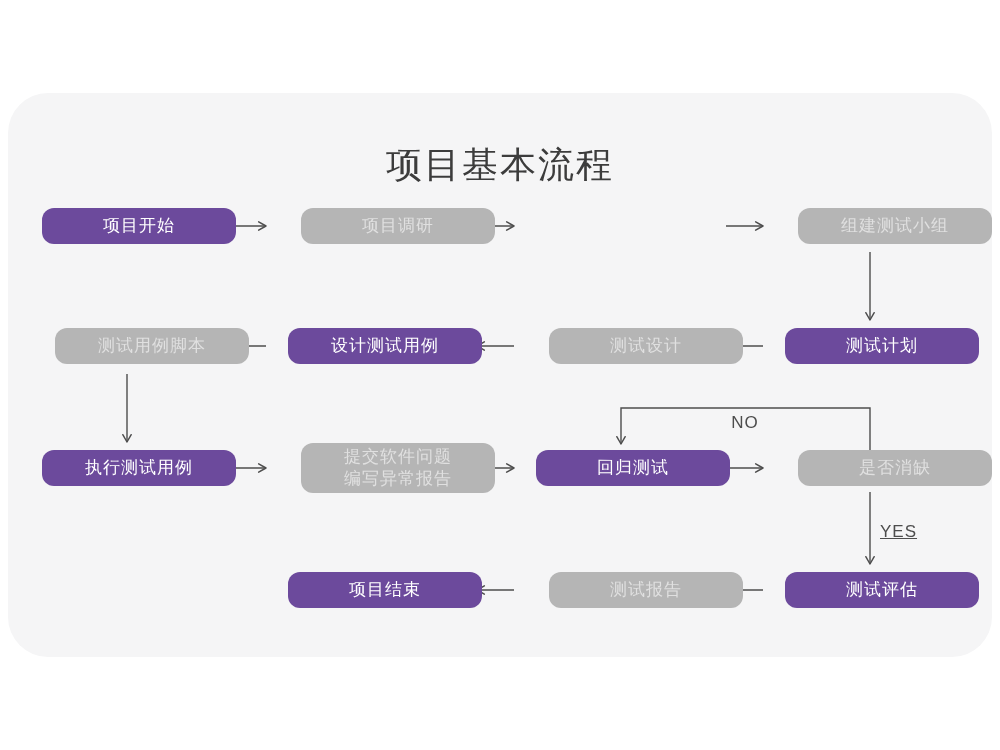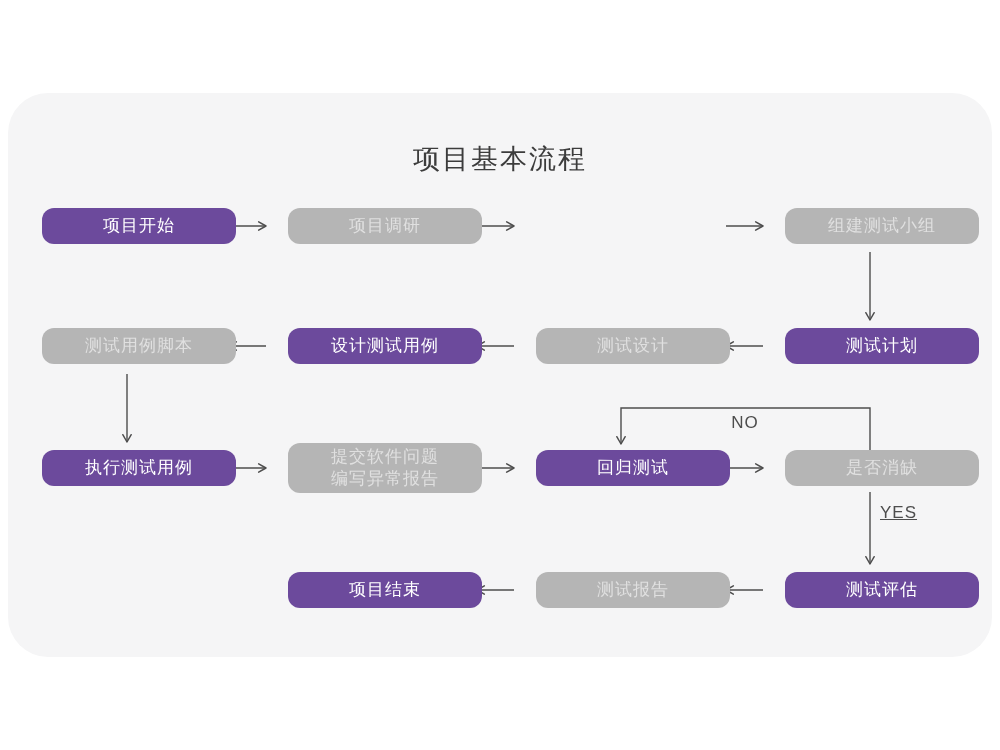--- a/index.html
+++ b/index.html
@@ -6,33 +6,33 @@
     --purple_box:#6c4a9c; --gray_box:#b5b5b5; --purple_box_text:#ffffff;
     --gray_box_text:#e0e0e0; --card_background:#f5f5f6; --page_background:#ffffff;
     --arrow:#4d4d4d; --title_text:#3c3c3c;
   }
   * { box-sizing:border-box; margin:0; padding:0; }
   html,body { width:1000px; height:750px; background:var(--page_background);
     font-family:"Liberation Sans","DejaVu Sans",sans-serif; }
   .card { position:absolute; left:8px; top:93px; width:984px; height:564px;
     background:var(--card_background); border-radius:40px; }
   .title { position:absolute; left:0; top:48px; width:100%; text-align:center;
-    font-size:27px; font-weight:500; letter-spacing:2px; color:var(--title_text); }
+    font-size:36px; font-weight:500; letter-spacing:2px; color:var(--title_text); }
   .canvas { position:absolute; inset:0; }
   .edges { position:absolute; left:0; top:0; width:984px; height:564px; }
   .edge { stroke:var(--arrow); stroke-width:1.4; fill:none; }
   .node { position:absolute; width:194px; height:36px; border-radius:12px;
     display:flex; align-items:center; justify-content:center; text-align:center;
     font-size:17px; line-height:1.32; white-space:pre-line; letter-spacing:1px; }
   .node[data-variant="purple"] { background:var(--purple_box); color:var(--purple_box_text); }
-  .node[data-variant="gray"]   { background:var(--gray_box);   color:var(--gray_box_text); }
+  .node[data-variant="gray"]   { background:var(--gray_box);   color:var(--gray_box_text);margin-left:13px; }
   .node.tall { height:50px; }
   .branch-label { position:absolute; font-size:17px; color:var(--arrow); letter-spacing:1px; }
   .branch-label.no  { left:707px; top:320px; width:60px; text-align:center; }
-  .branch-label.yes { left:872px; top:410px;text-decoration:underline; }
+  .branch-label.yes { left:872px; top:429px;text-decoration:underline; }
 </style>
 </head>
 <body>
 
 <div class="card">
   <h1 class="title">项目基本流程</h1>
 
   <div class="canvas">
 
     <svg class="edges" viewBox="0 0 984 564">

